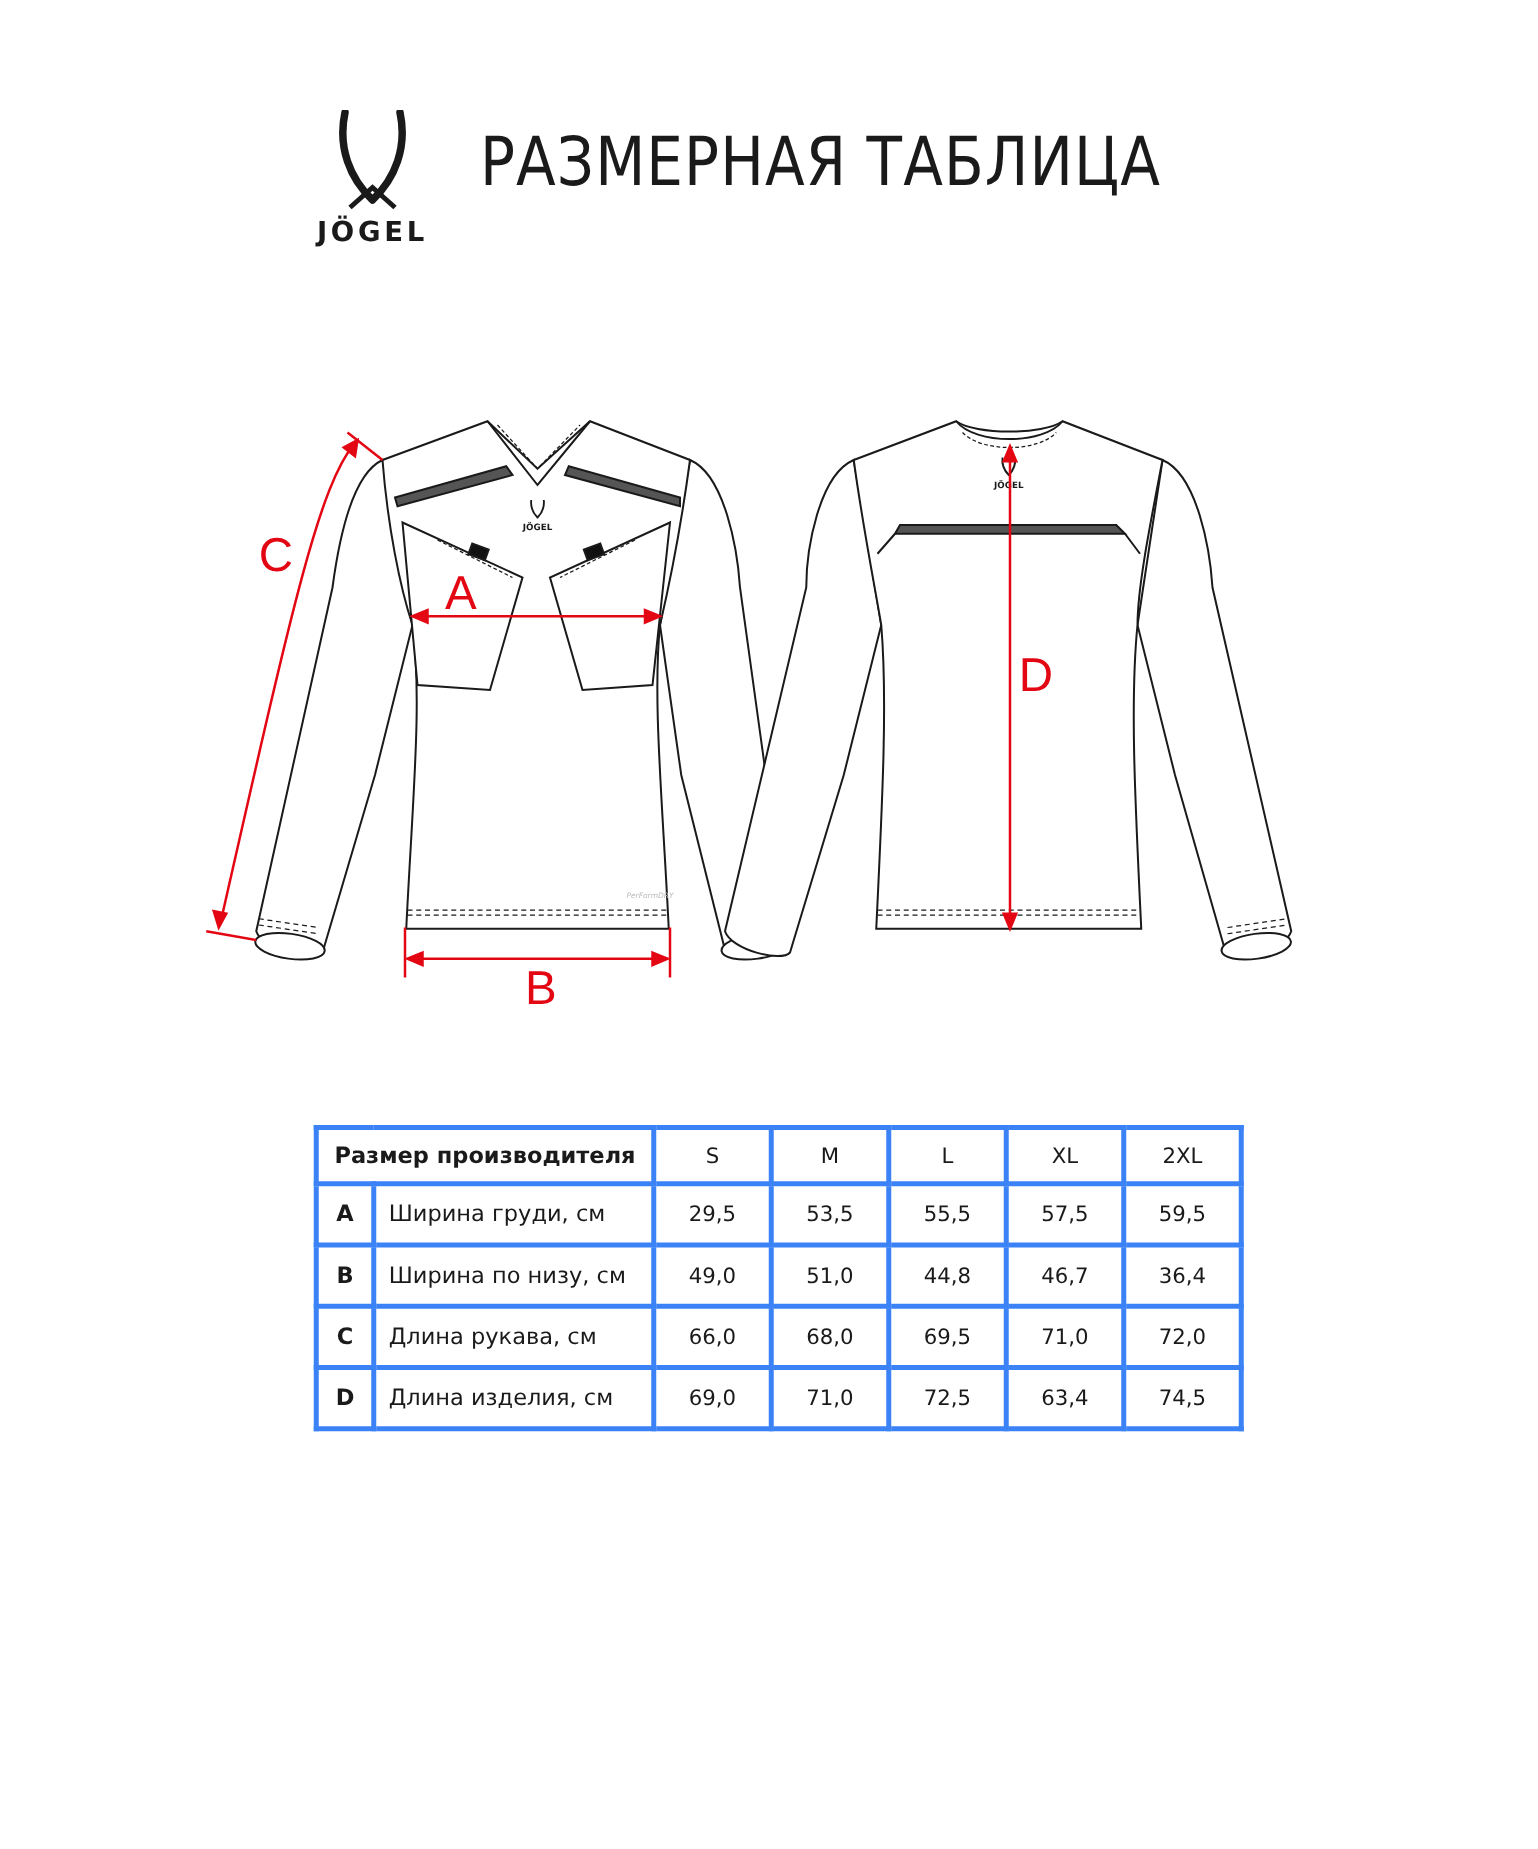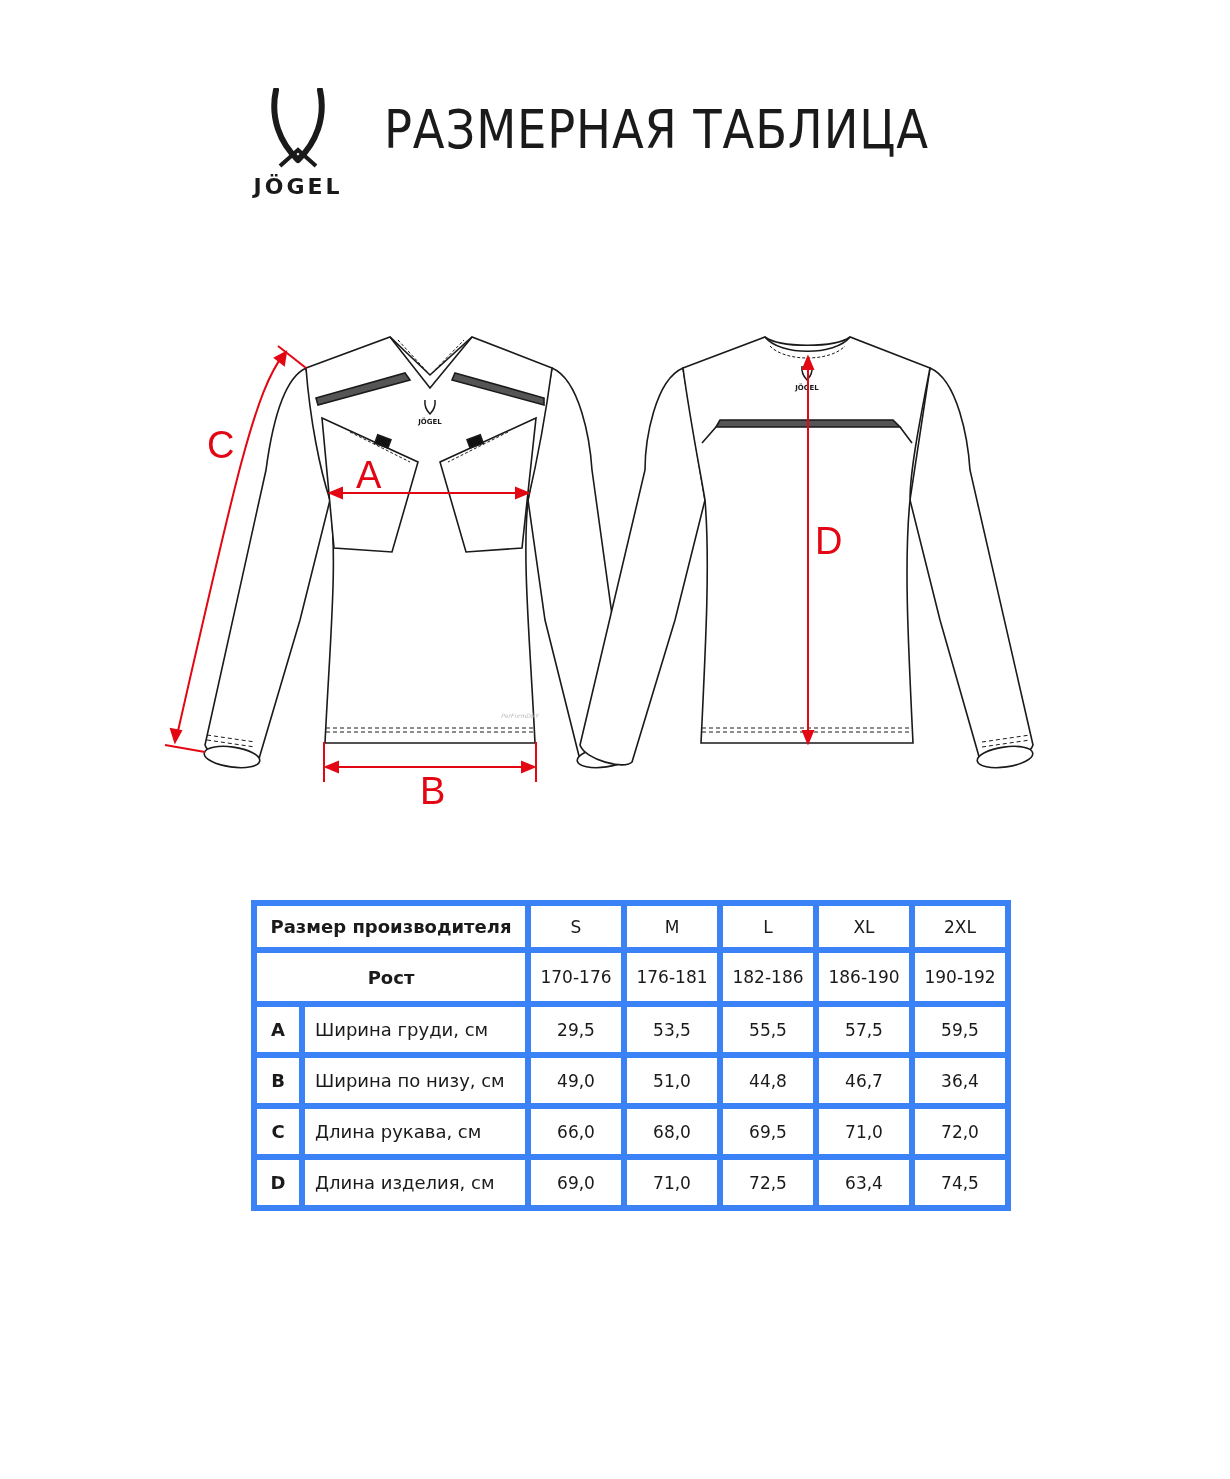--- a/index.html
+++ b/index.html
@@ -4,21 +4,21 @@
 <style>
   html,body{margin:0;padding:0;background:#fff;}
   body{width:1230px;height:1479px;position:relative;font-family:"Liberation Sans",sans-serif;color:#1a1a1a;overflow:hidden;}
   .logo{position:absolute;left:236px;top:88px;width:124px;height:120px;}
   .logo svg{position:absolute;left:30px;top:0;}
   .logo .wordmark{position:absolute;left:0;top:86px;width:124px;text-align:center;font-family:"DejaVu Sans",sans-serif;font-weight:bold;font-size:22px;letter-spacing:3px;color:#1a1a1a;}
   .title{position:absolute;left:384px;top:98px;font-family:"DejaVu Sans",sans-serif;font-size:54px;font-weight:normal;letter-spacing:1px;color:#1a1a1a;transform:scaleX(0.86);transform-origin:left top;white-space:nowrap;}
   .drawing{position:absolute;left:0;top:0;}
   .lbl{position:absolute;font-family:"Liberation Sans",sans-serif;font-size:38px;color:#e30613;}
   table.sizes{position:absolute;left:251px;top:900px;border-collapse:collapse;font-family:"DejaVu Sans",sans-serif;color:#1a1a1a;}
-  table.sizes td{border:6px solid #3b82f6;text-align:center;font-size:17px;padding:0;}
+  table.sizes td{border:4px solid #3b82f6;text-align:center;font-size:17px;padding:0;}
   table.sizes td.h{font-weight:bold;font-size:18px;}
   table.sizes td.letter{font-weight:bold;font-size:18px;width:42px;}
   table.sizes td.param{text-align:left;padding-left:10px;font-size:18px;width:210px;}
   .r1 td{height:41px;}
   .r2 td{height:45px;}
   .r3 td{height:48px;}
   .rm td{height:45px;}
   .col{width:90px;}
 </style>
 </head>
@@ -115,28 +115,20 @@
 <table class="sizes">
   <tbody>
       <tr class="r1">
     <td class="h" colspan="2">Размер производителя</td>
     <td class="col">S</td>
     <td class="col">M</td>
     <td class="col">L</td>
     <td class="col">XL</td>
     <td class="col">2XL</td>
   </tr>
-  <tr class="r3">
-    <td class="h" colspan="2">Рост</td>
-    <td>170-176</td>
-    <td>176-181</td>
-    <td>182-186</td>
-    <td>186-190</td>
-    <td>190-192</td>
-  </tr>
   <tr class="rm">
     <td class="letter">A</td>
     <td class="param">Ширина груди, см</td>
     <td>29,5</td>
     <td>53,5</td>
     <td>55,5</td>
     <td>57,5</td>
     <td>59,5</td>
   </tr>
   <tr class="rm">

